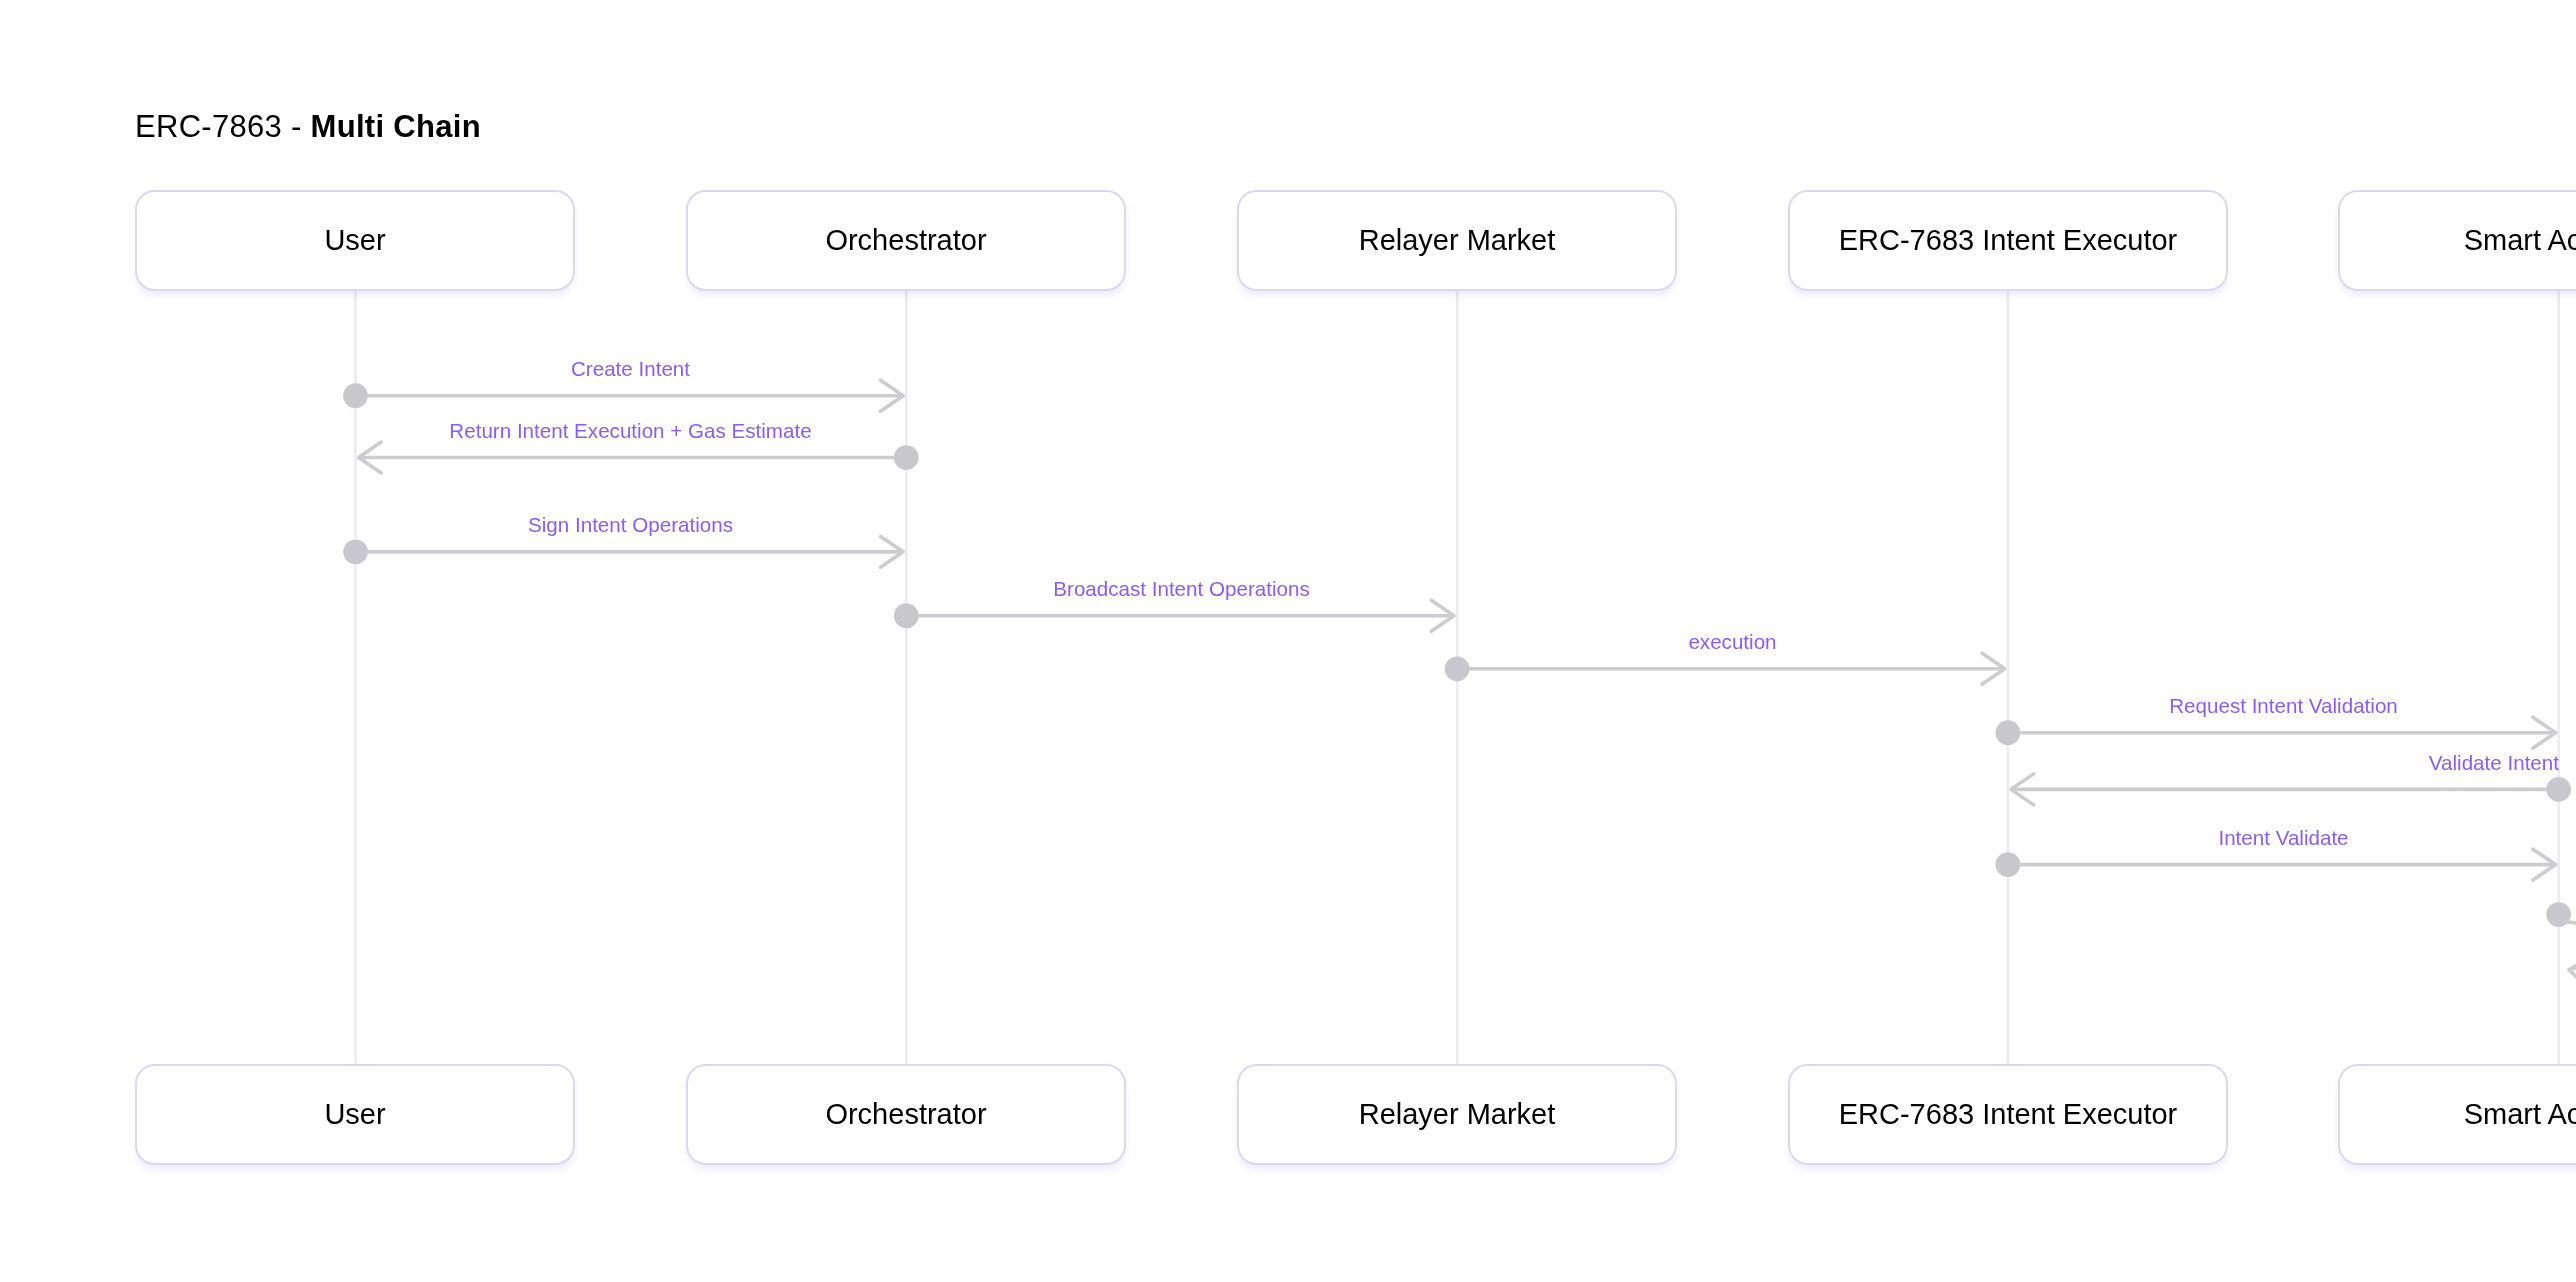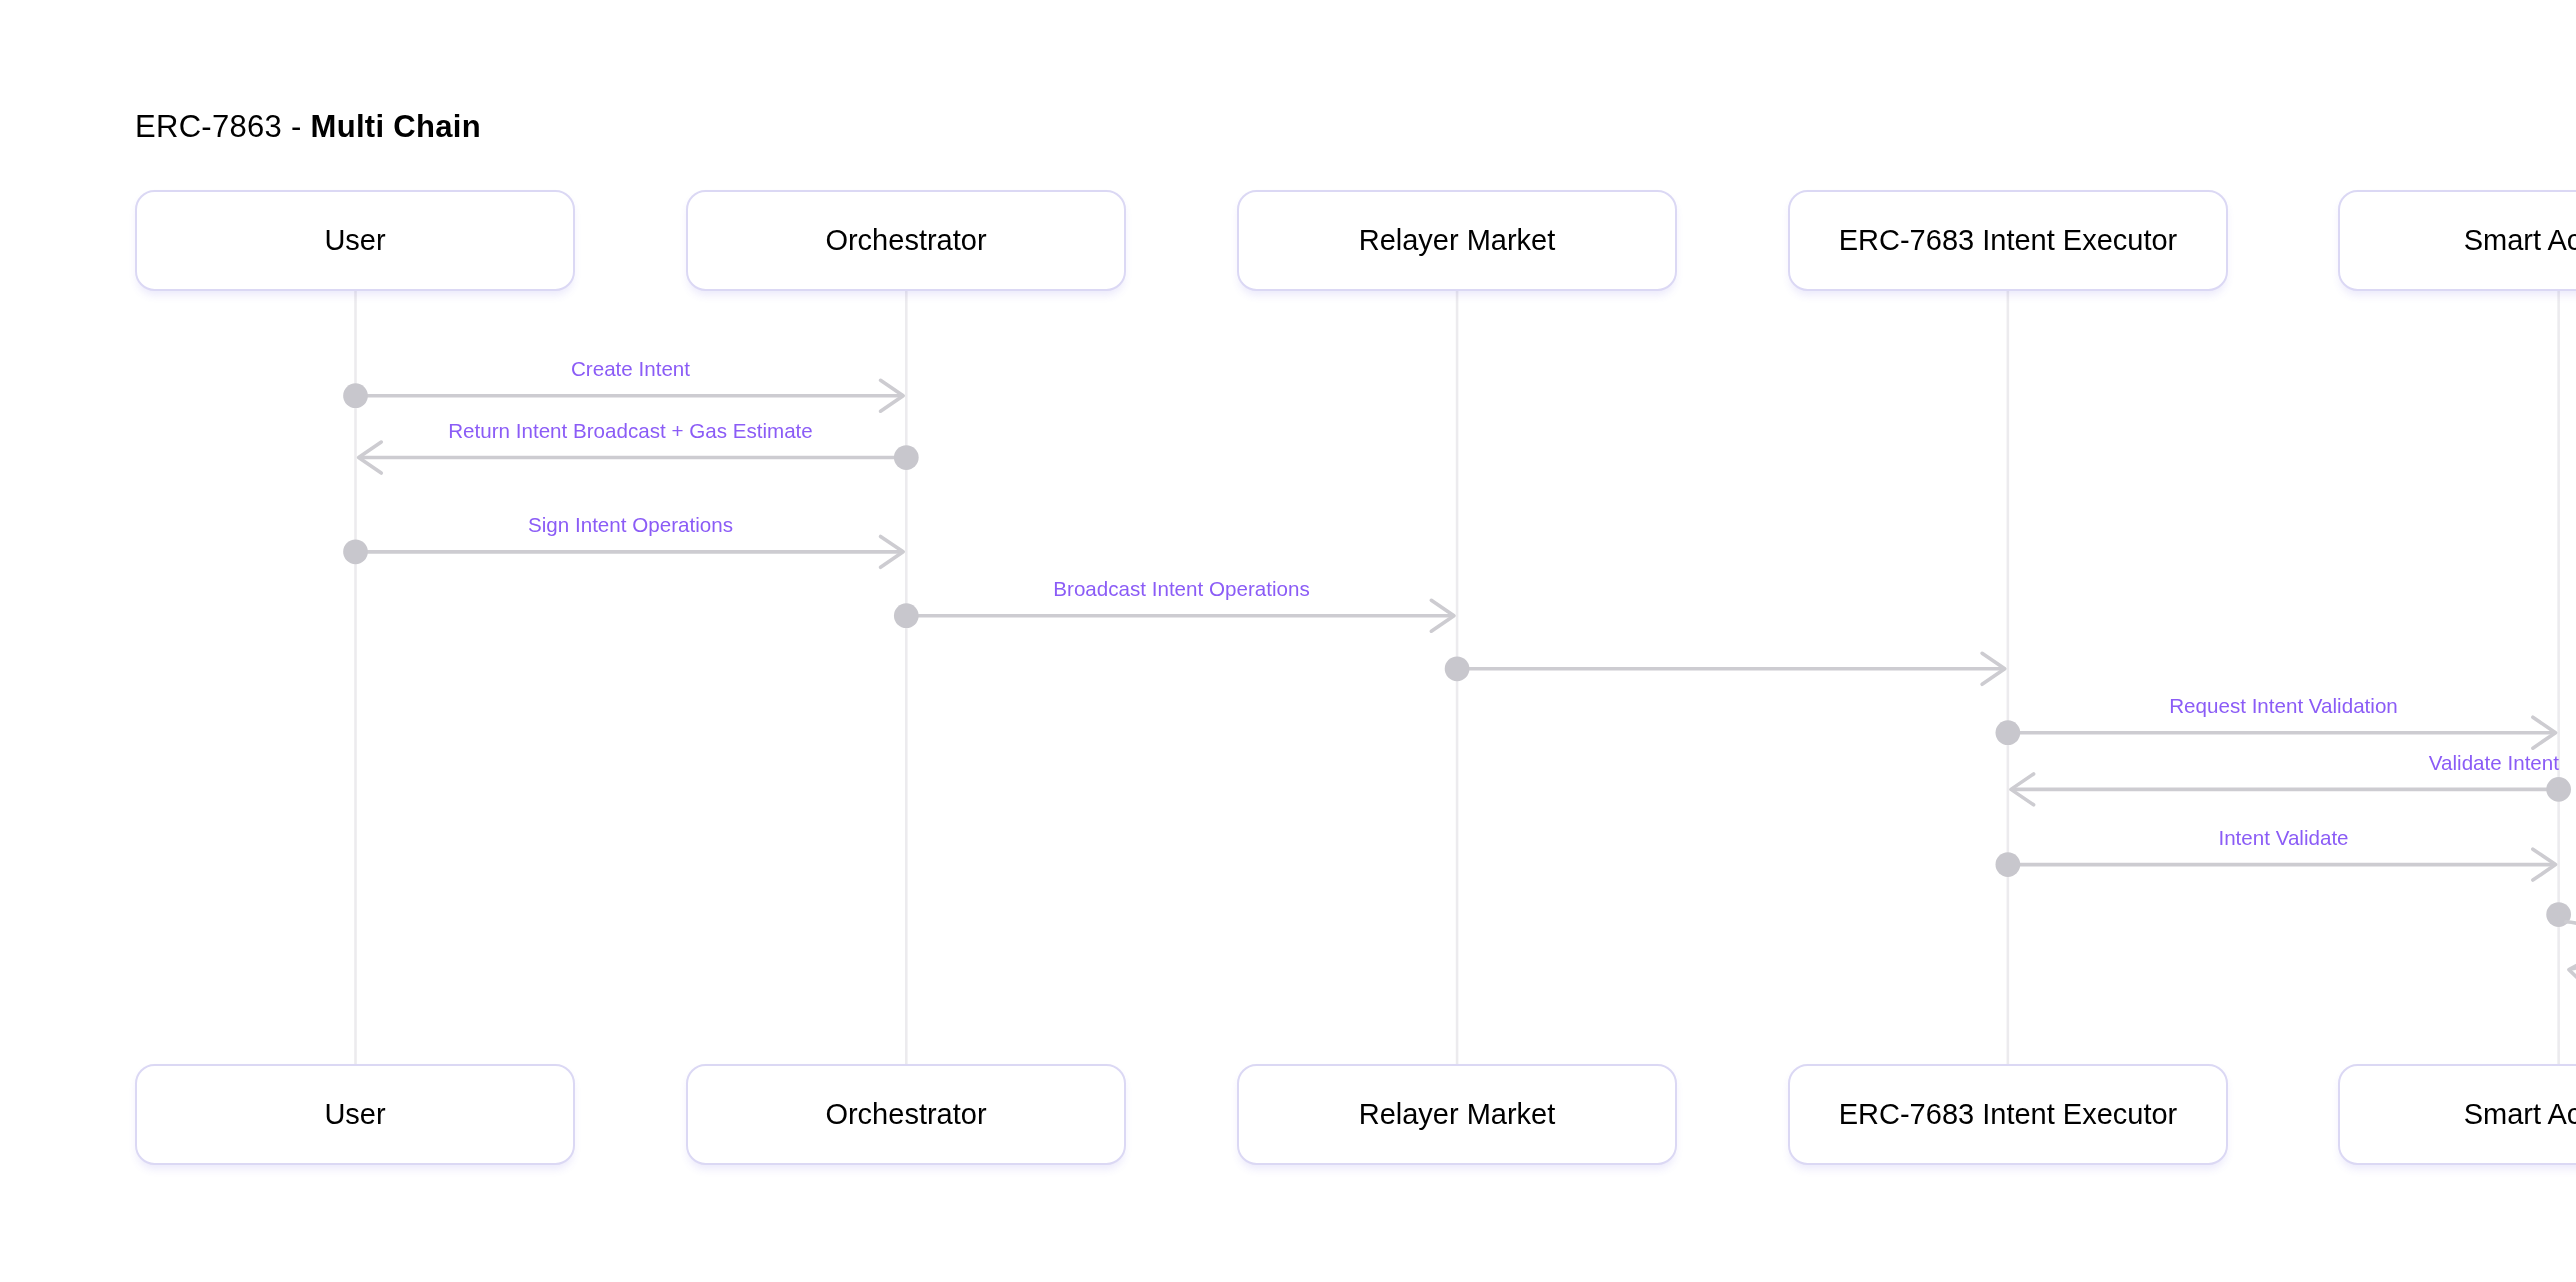--- a/index.html
+++ b/index.html
@@ -115,29 +115,30 @@
       <div class="participant-box" style="left: 2338px; top: 190px;">
         <span>Smart Account</span>
       </div>
       <div class="participant-box" style="left: 2338px; top: 1064px;">
         <span>Smart Account</span>
       </div>
       <div class="msg-label" style="left: 355px; width: 551px; top: 383px; transform: translateY(-100%);">
         <div>Create Intent</div>
       </div>
       <div class="msg-label" style="left: 355px; width: 551px; top: 445px; transform: translateY(-100%);">
-        <div>Return Intent Broadcast + Gas Estimate</div>
+        <div>Return Intent Execution + Gas Estimate</div>
       </div>
       <div class="msg-label" style="left: 355px; width: 551px; top: 539px; transform: translateY(-100%);">
         <div>Sign Intent Operations</div>
       </div>
       <div class="msg-label" style="left: 906px; width: 551px; top: 603px; transform: translateY(-100%);">
         <div>Broadcast Intent Operations</div>
       </div>
       <div class="msg-label" style="left: 1457px; width: 551px; top: 656px; transform: translateY(-100%);">
+        <div>execution</div>
       </div>
       <div class="msg-label" style="left: 2008px; width: 551px; top: 720px; transform: translateY(-100%);">
         <div>Request Intent Validation</div>
       </div>
       <div class="msg-label" style="left: 2008px; width: 551px; top: 777px; transform: translateY(-100%); text-align: right;">
         <div>Validate Intent</div>
       </div>
       <div class="msg-label" style="left: 2008px; width: 551px; top: 852px; transform: translateY(-100%);">
         <div>Intent Validate</div>
       </div>

